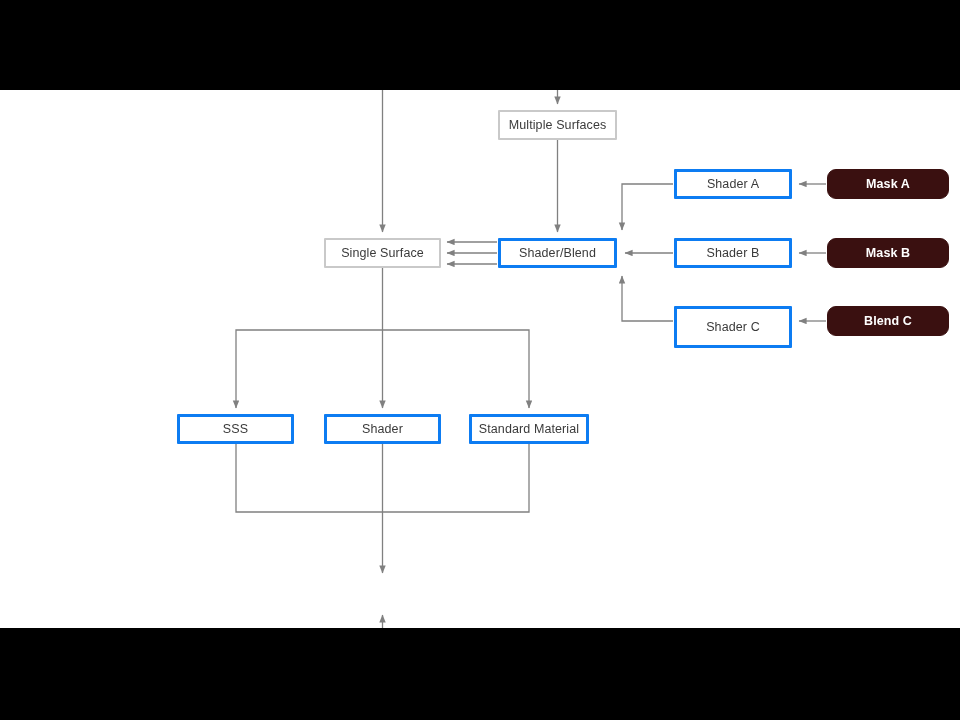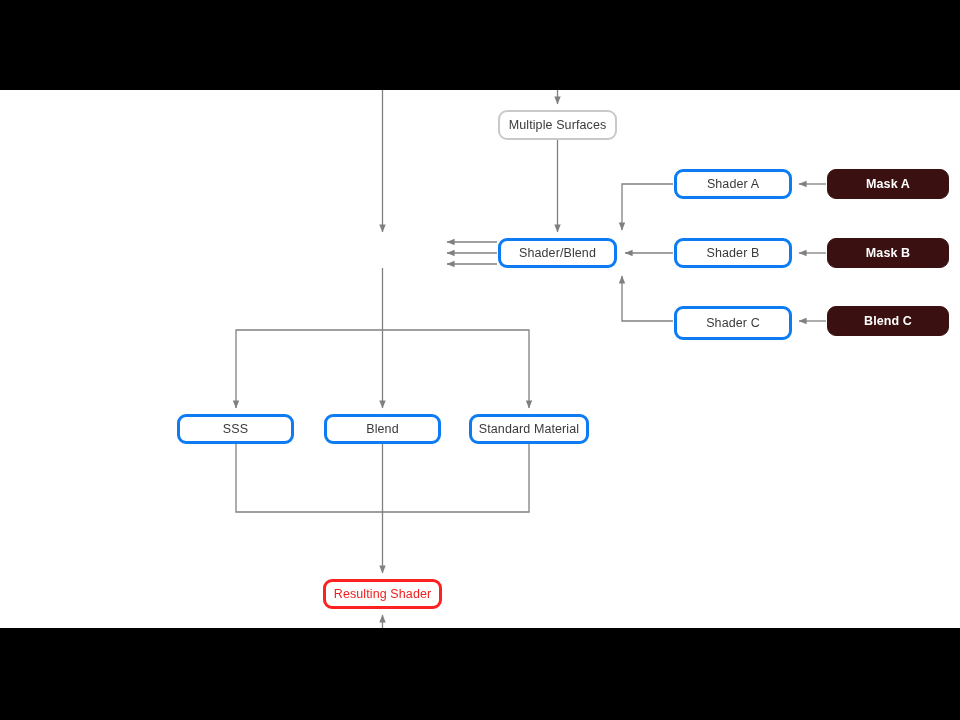--- a/index.html
+++ b/index.html
@@ -42,21 +42,21 @@
     position: absolute;
     left: 0; top: 0;
     width: 960px; height: 538px;
   }
   .node {
     position: absolute;
     box-sizing: border-box;
     display: flex;
     align-items: center;
     justify-content: center;
-    border-radius: 9px;
+    border-radius: 1px;
     background: #ffffff;
     font-size: 12.5px;
     line-height: 1;
     color: #2b2b2b;
     white-space: nowrap;
     letter-spacing: 0.1px;
   }
   .node-grey {
     border: 2px solid #c9c9c9;
     color: #3a3a3a;
@@ -119,40 +119,40 @@
 
         <path d="M236,354 L236,422 L529,422 L529,354"></path>
         <path d="M382.5,354 L382.5,483" marker-end="url(#ah)"></path>
 
         <path d="M382.5,548 L382.5,525" marker-end="url(#ah)"></path>
       </g>
     </svg>
 
     <div class="node node-grey" style="left:498px; top:20px; width:119px; height:30px;">Multiple Surfaces</div>
 
+    <div class="node node-grey" style="left:324px; top:148px; width:117px; height:30px;">Single Surface</div>
 
     <div class="node node-blue" style="left:498px; top:148px; width:119px; height:30px;">Shader/Blend</div>
 
     <div class="node node-blue" style="left:674px; top:79px; width:118px; height:30px;">Shader A</div>
 
     <div class="node node-blue" style="left:674px; top:148px; width:118px; height:30px;">Shader B</div>
 
-    <div class="node node-blue" style="left:674px; top:216px; width:118px; height:34px;">Shader C</div>
+    <div class="node node-blue" style="left:674px; top:216px; width:118px; height:42px;">Shader C</div>
 
     <div class="node node-mask" style="left:827px; top:79px; width:122px; height:30px;">Mask A</div>
 
     <div class="node node-mask" style="left:827px; top:148px; width:122px; height:30px;">Mask B</div>
 
     <div class="node node-mask" style="left:827px; top:216px; width:122px; height:30px;">Blend C</div>
 
     <div class="node node-blue" style="left:177px; top:324px; width:117px; height:30px;">SSS</div>
 
-    <div class="node node-blue" style="left:324px; top:324px; width:117px; height:30px;">Blend</div>
+    <div class="node node-blue" style="left:324px; top:324px; width:117px; height:30px;">Shader</div>
 
     <div class="node node-blue" style="left:469px; top:324px; width:120px; height:30px;">Standard Material</div>
 
-    <div class="node node-red" style="left:323px; top:489px; width:119px; height:30px;">Resulting Shader</div>
 
   </div>
 
   <div id="letterbox-bottom"></div>
 
 </div>
 
 </body></html>

